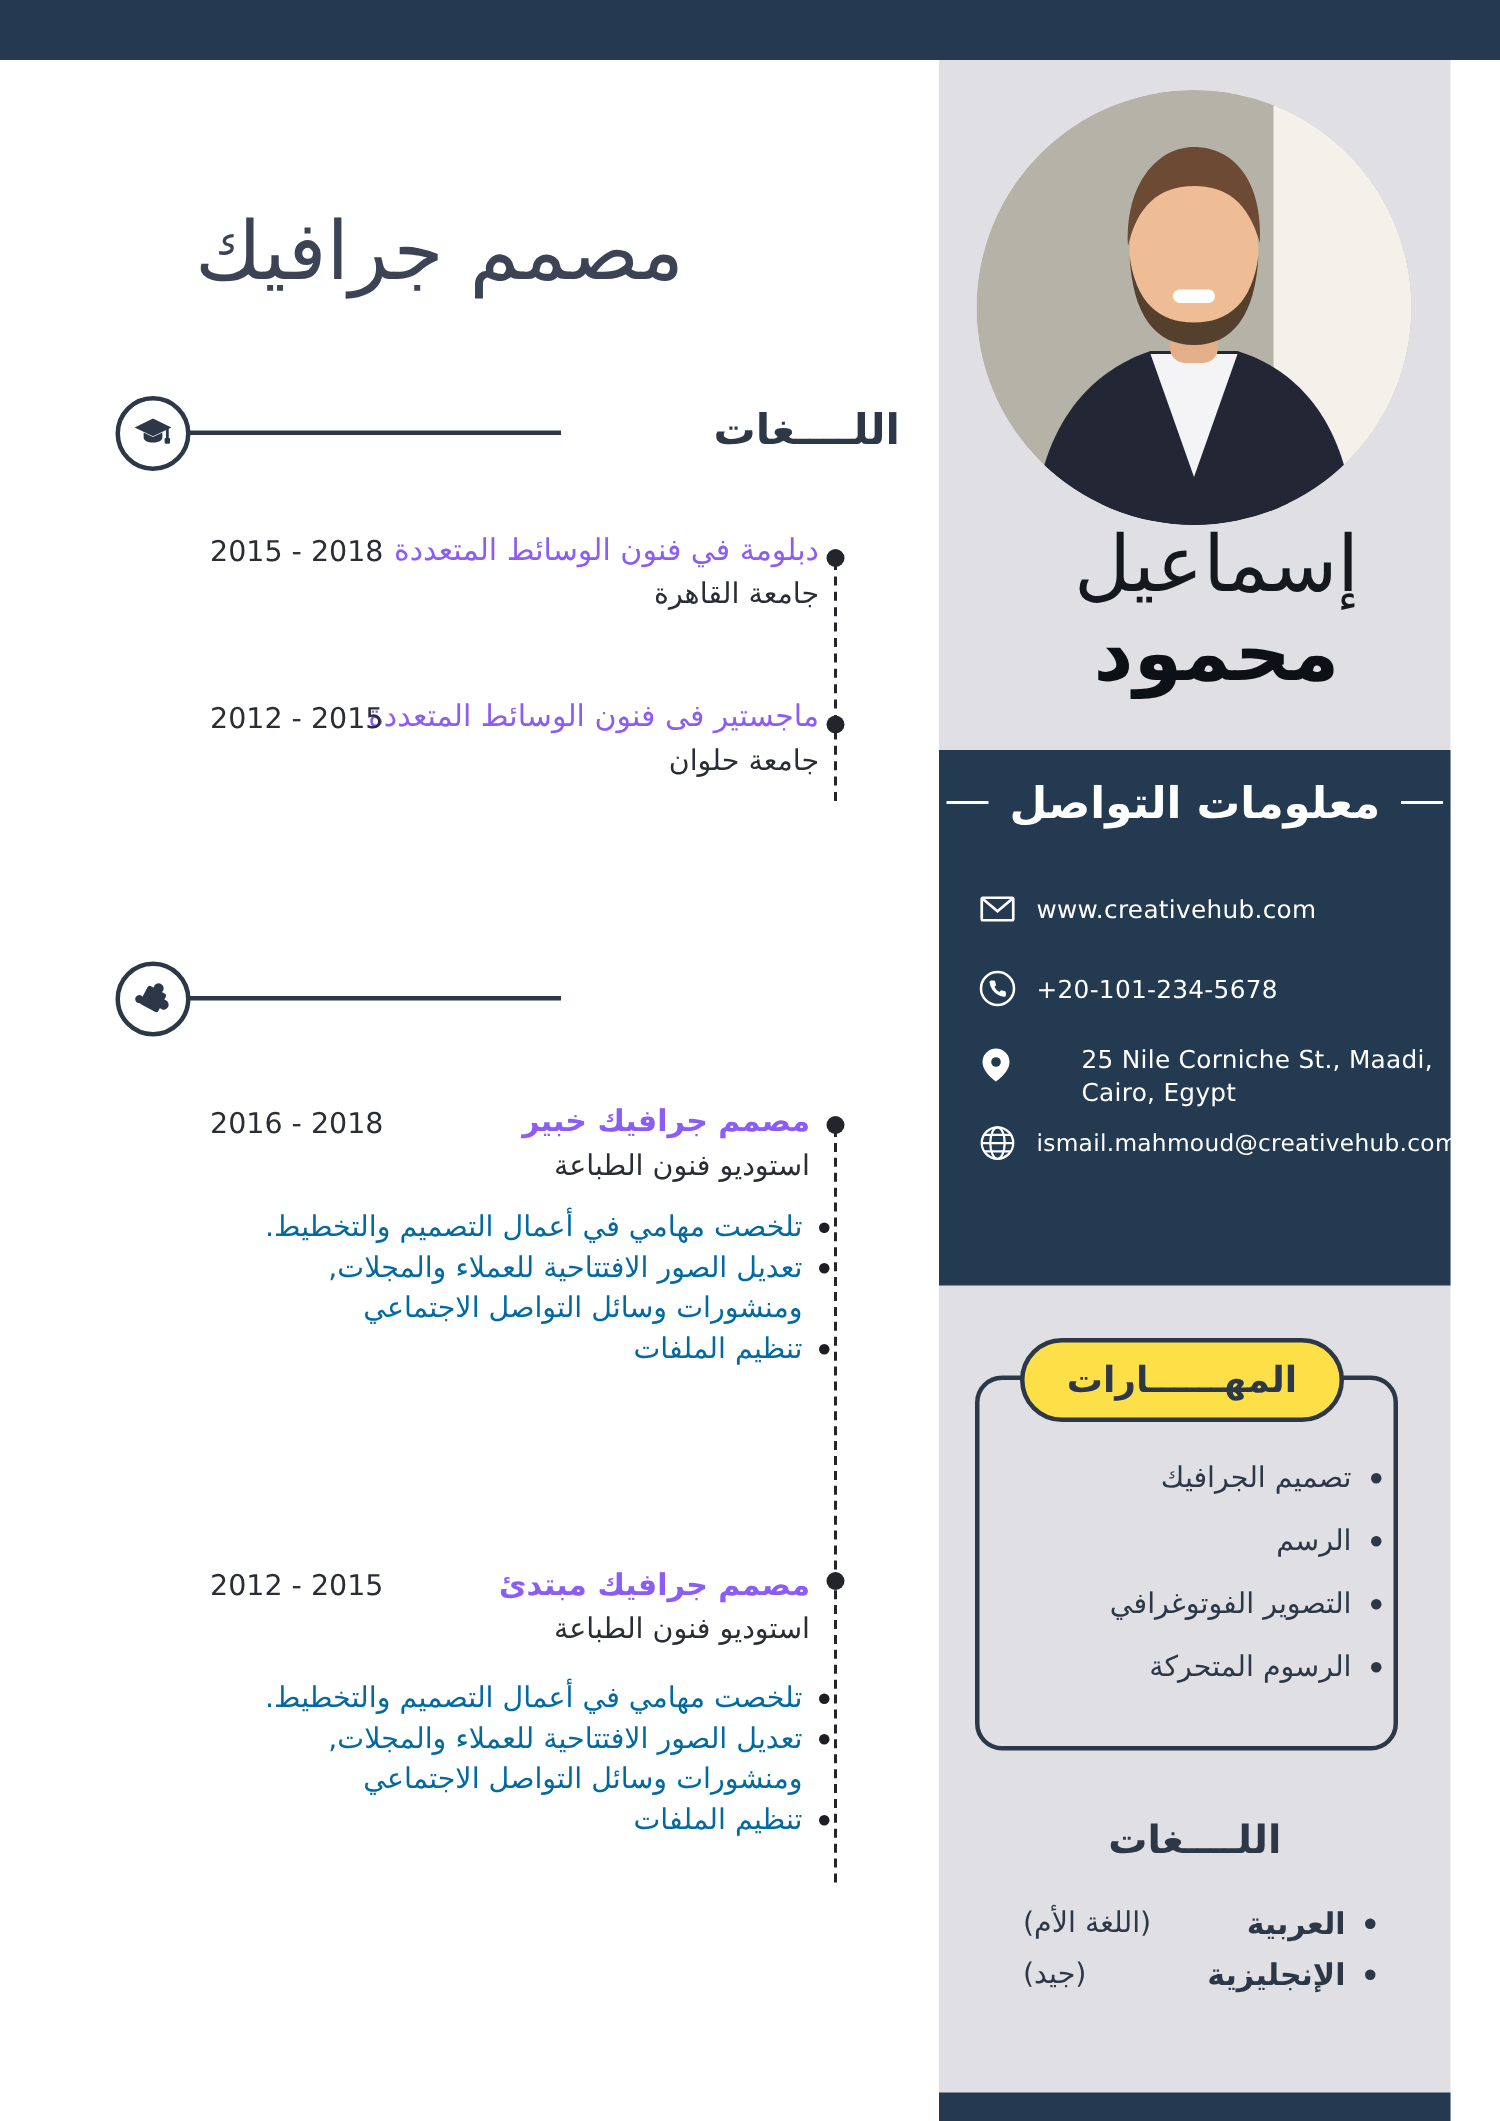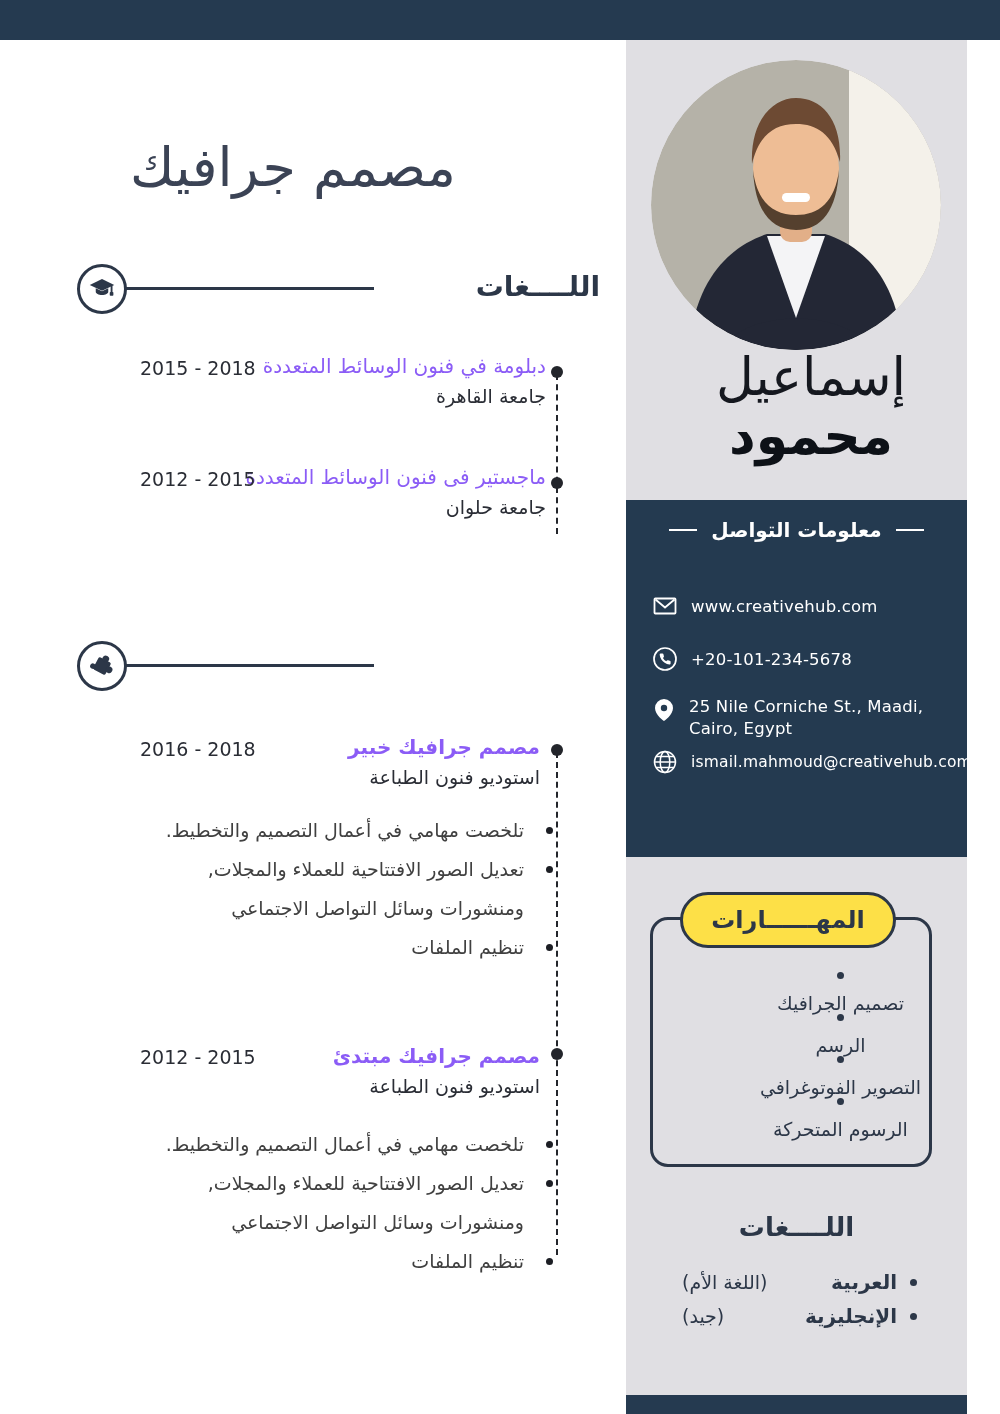--- a/index.html
+++ b/index.html
@@ -12,37 +12,37 @@
   
   .sidebar{left:626px;top:40px;width:341px;height:1374px;background:#e0dfe3;}
   .photo{left:25px;top:20px;width:290px;height:290px;border-radius:50%;overflow:hidden;}
   .name{left:0;top:306px;width:370px;text-align:center;direction:rtl;}
   .name .first{font-size:52px;font-weight:400;color:#15181f;line-height:1.2;}
   .name .last{font-size:52px;font-weight:700;color:#0d1117;line-height:1.1;}
   
   .contactbox{left:0;top:460px;width:341px;height:357px;background:#243a50;color:#fff;}
   .c-header{position:absolute;left:0;top:18px;width:100%;display:flex;align-items:center;
             justify-content:center;gap:14px;direction:rtl;}
-  .c-header .txt{font-size:20px;font-weight:700;letter-spacing:1px;}
+  .c-header .txt{font-size:29px;font-weight:700;letter-spacing:1px;}
   .dash{width:28px;height:2.5px;background:#fff;}
   .c-row{position:absolute;left:26px;right:8px;display:flex;gap:13px;align-items:center;
          font-size:16.5px;letter-spacing:.2px;direction:ltr;}
   .c-row .ic{flex:0 0 auto;display:flex;}
   .c-row1{top:94px;}  .c-row2{top:146px;}
   .c-row3{top:196px;align-items:flex-start;} .c-row3 .ic{margin-top:1px;}
   .c-row4{top:249px;font-size:15.5px;}
-  .addr{line-height:1.35;}
+  .addr{line-height:1.35;margin-left:32px;}
   
   .skillsbox{left:24px;top:877px;width:276px;height:244px;border:3px solid #2c3748;border-radius:18px;}
   .skillspill{left:54px;top:852px;width:210px;height:50px;background:#fde047;border:3px solid #2c3748;
               border-radius:28px;display:flex;align-items:center;justify-content:center;z-index:2;
               font-size:24px;font-weight:700;color:#2c3748;direction:rtl;}
   .skilllist{right:46px;top:932px;direction:rtl;}
   .skillrow{display:flex;align-items:center;gap:13px;margin-bottom:16px;height:26px;
-            font-size:19px;font-weight:500;color:#2c3748;white-space:nowrap;flex-direction:column;}
+            font-size:19px;font-weight:500;color:#2c3748;white-space:nowrap;}
   .dot7{width:7px;height:7px;border-radius:50%;background:#2c3748;flex:0 0 auto;}
   
   .langheader{left:0;top:1172px;width:341px;text-align:center;font-size:26px;font-weight:700;
               color:#2c3748;direction:rtl;}
   .langlist{left:56px;right:50px;top:1229px;direction:rtl;}
   .langrow{display:flex;justify-content:space-between;align-items:center;margin-bottom:8px;height:26px;
            color:#2c3748;}
   .langrow .nm{display:flex;align-items:center;gap:13px;font-size:20px;font-weight:600;}
   .langrow .lv{font-size:19px;font-weight:500;}
   
@@ -55,22 +55,22 @@
   .sec-title{font-size:28px;font-weight:700;color:#2c3748;direction:rtl;white-space:nowrap;}
   .edu-title{right:400px;top:270px;} .exp-title{right:400px;top:647px;}
   .vdash{border-left:2.5px dashed #23252b;width:0;}
   .edu-vdash{left:556px;top:374px;height:160px;} .exp-vdash{left:556px;top:752px;height:503px;}
   .tdot{width:12px;height:12px;border-radius:50%;background:#23252b;}
   .item-title{font-size:20px;font-weight:500;color:#8b5cf6;direction:rtl;white-space:nowrap;}
   .item-title.b{font-weight:700;}
   .item-org{font-size:19px;color:#2a2d35;direction:rtl;white-space:nowrap;}
   .item-date{font-size:19px;color:#2a2d35;direction:ltr;white-space:nowrap;}
   .blist{direction:rtl;}
-  .brow{display:flex;align-items:flex-start;gap:22px;font-size:19px;color:#404040;
-        line-height:27px;white-space:nowrap;margin-top:12px;}
+  .brow{display:flex;align-items:flex-start;gap:11px;font-size:19px;color:#0369a1;
+        line-height:27px;white-space:nowrap;}
   .brow .dot7{margin-top:10px;background:#1c1e24;}
   .brow.cont .dot7{visibility:hidden;}
 </style>
 </head>
 <body>
 
 <div id="page">
 
   <div class="abs topbar"></div>
 

